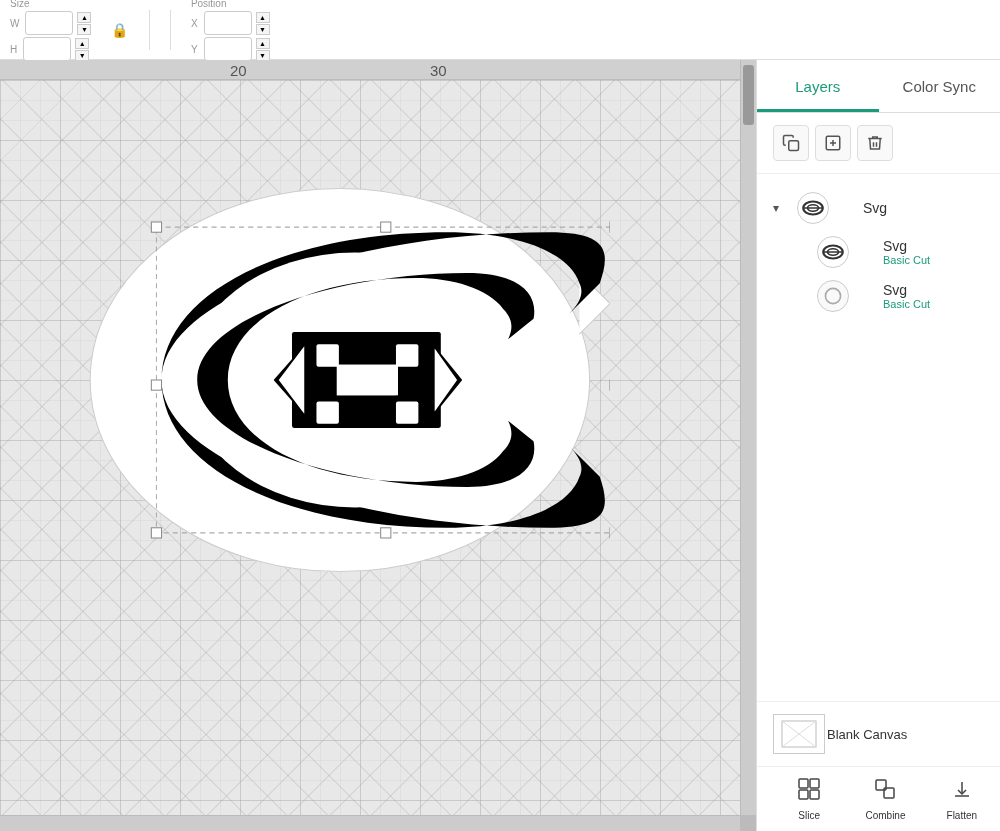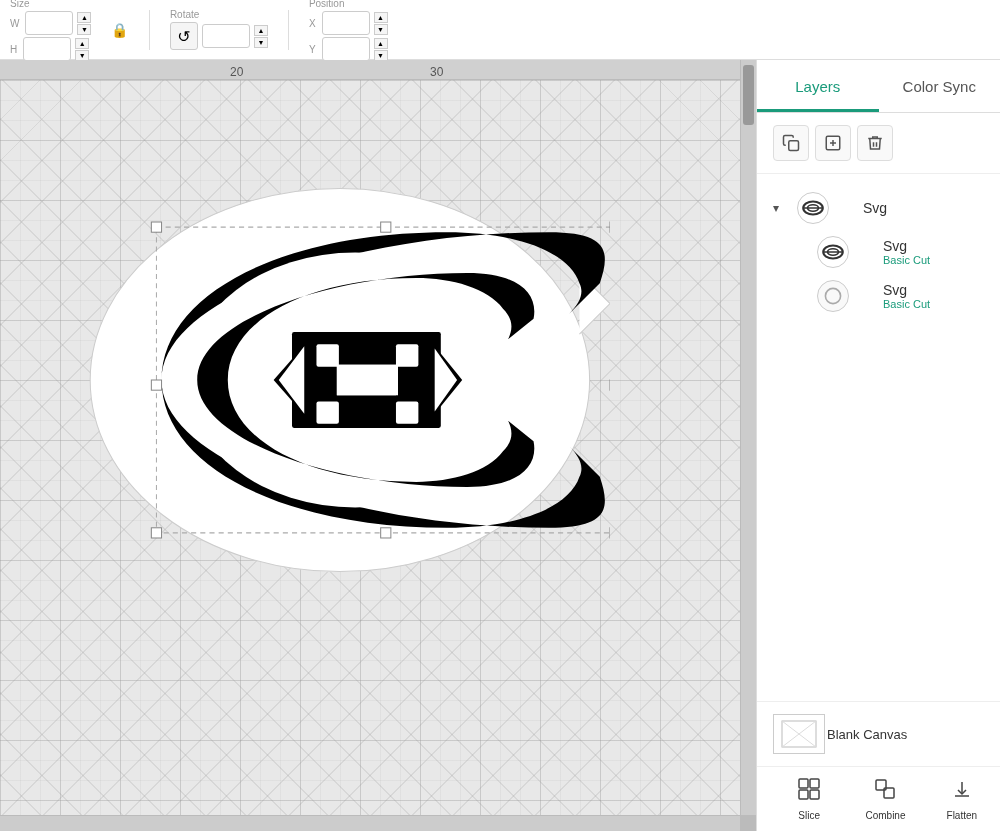--- a/index.html
+++ b/index.html
@@ -108,21 +108,21 @@
       align-items: flex-end;
       padding-bottom: 2px;
       font-size: 9px;
       color: #555;
       overflow: hidden;
       z-index: 5;
     }
     .ruler-tick {
       position: absolute;
       bottom: 0;
-      font-size: 12px;
+      font-size: 15px;
       color: #555;
     }
     .scrollbar-v {
       position: absolute;
       right: 0;
       top: 0;
       width: 16px;
       bottom: 16px;
       background: #ccc;
       border-left: 1px solid #bbb;
@@ -384,31 +384,20 @@
         <button>▲</button>
         <button>▼</button>
       </div>
     </div>
   </div>
 
   <span class="lock-icon">🔒</span>
 
   <div class="toolbar-divider"></div>
 
-  <div class="toolbar-group">
-    <label>Rotate</label>
-    <div class="toolbar-row">
-      <button class="rotate-icon-btn">↺</button>
-      <input class="toolbar-input" type="text" value="" style="">
-      <div class="toolbar-spin">
-        <button>▲</button>
-        <button>▼</button>
-      </div>
-    </div>
-  </div>
 
   <div class="toolbar-divider"></div>
 
   <div class="toolbar-group">
     <label>Position</label>
     <div class="toolbar-row">
       <span style="font-size:10px;color:#999;margin-right:2px;">X</span>
       <input class="toolbar-input" type="text" value="" style="">
       <div class="toolbar-spin">
         <button>▲</button>

